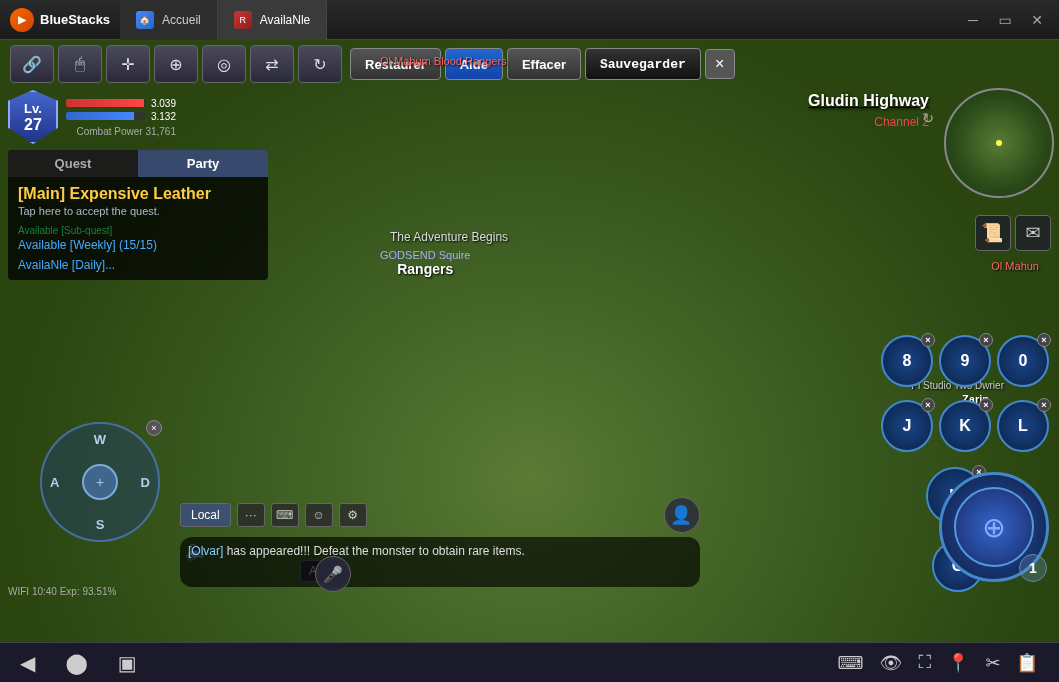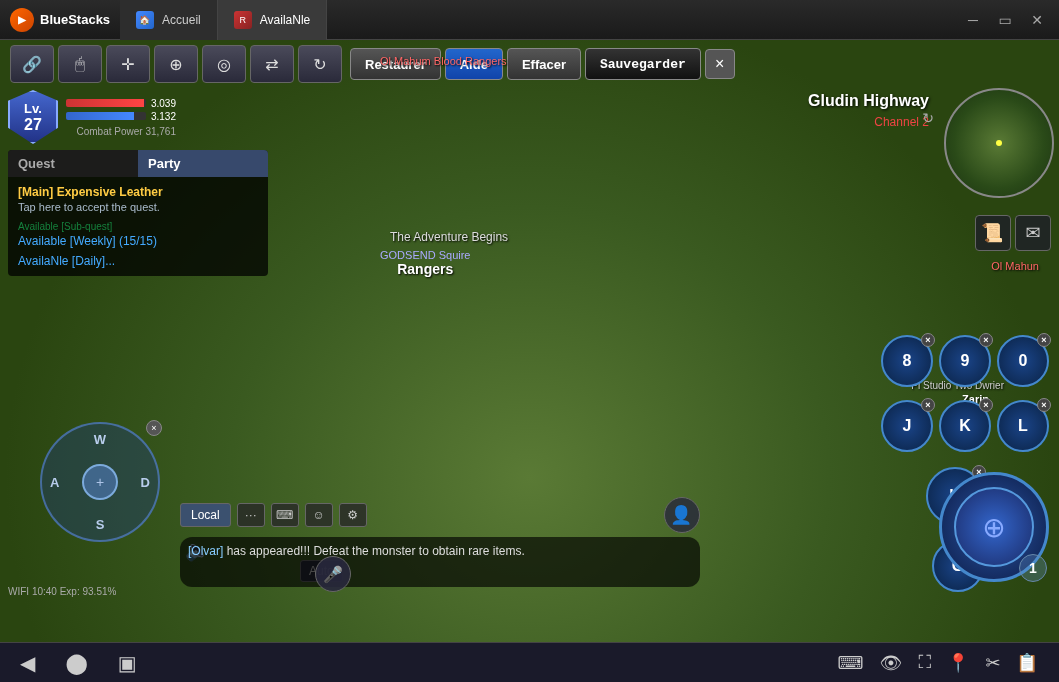--- a/index.html
+++ b/index.html
@@ -124,29 +124,29 @@
     .quest-panel {
       position: absolute; top: 110px; left: 8px; width: 260px;
       background: rgba(0,0,0,0.75);
       border-radius: 4px; overflow: hidden;
       pointer-events: all;
     }
     .quest-tabs {
       display: flex;
     }
     .quest-tab {
-      flex: 1; padding: 6px 10px; text-align: left;
+      flex: 1; padding: 6px 10px; text-align: center;
       font-size: 13px; font-weight: bold; cursor: pointer; color: #aaa;
       background: rgba(30,30,30,0.9);
     }
     .quest-tab.active {
       background: rgba(60,80,120,0.9); color: #fff;
     }
     .quest-content { padding: 8px 10px; }
-    .quest-main { color: #ffcc44; font-size: 12px; font-weight: bold; margin-bottom: 2px; }
+    .quest-main { color: #ffcc44; font-size: 16px; font-weight: bold; margin-bottom: 2px; }
     .quest-desc { color: #aabbcc; font-size: 11px; margin-bottom: 8px; }
     .quest-sub { color: #15803d; font-size: 10px; margin-bottom: 2px; cursor: pointer; }
     .quest-weekly { color: #44aaff; font-size: 12px; margin-bottom: 6px; cursor: pointer; }
     .quest-daily { color: #44aaff; font-size: 12px; cursor: pointer; }
 
     
     .adventure-text {
       position: absolute; top: 190px; left: 390px;
       color: #ddd; font-size: 12px; text-shadow: 1px 1px 2px #000;
       pointer-events: none;
@@ -406,21 +406,21 @@
     </div>
     <div class="quest-content">
       <div class="quest-main">[Main] Expensive Leather</div>
       <div class="quest-desc">Tap here to accept the quest.</div>
       <div class="quest-sub">Available [Sub-quest]</div>
       <div class="quest-weekly">Available [Weekly] (15/15)</div>
       <div class="quest-daily">AvailaNle [Daily]...</div>
     </div>
   </div>
 
-  <div style="position:absolute;top:52px;right:130px;text-align:right;pointer-events:none;">
+  <div style="position:absolute;top:52px;right:130px;text-align:right;pointer-events:none;text-decoration:underline;">
     <div style="color:#fff;font-size:16px;font-weight:bold;text-shadow:1px 1px 3px #000;">Gludin Highway</div>
   </div>
   <div style="position:absolute;top:72px;right:130px;text-align:right;pointer-events:none;">
     <span style="color:#ef4444;font-size:12px;">Channel 2</span>
   </div>
 
   <div style="position:absolute;top:70px;right:125px;color:#aaa;font-size:14px;cursor:pointer;pointer-events:all;">↻</div>
 
   <div style="position:absolute;top:48px;right:0;width:120px;height:120px;">
     <div style="width:110px;height:110px;border-radius:50%;background:radial-gradient(circle,#5a7a35 0%,#2a4a18 60%,#1a3010 100%);border:2px solid #888;margin:0 auto;overflow:hidden;position:relative;">

